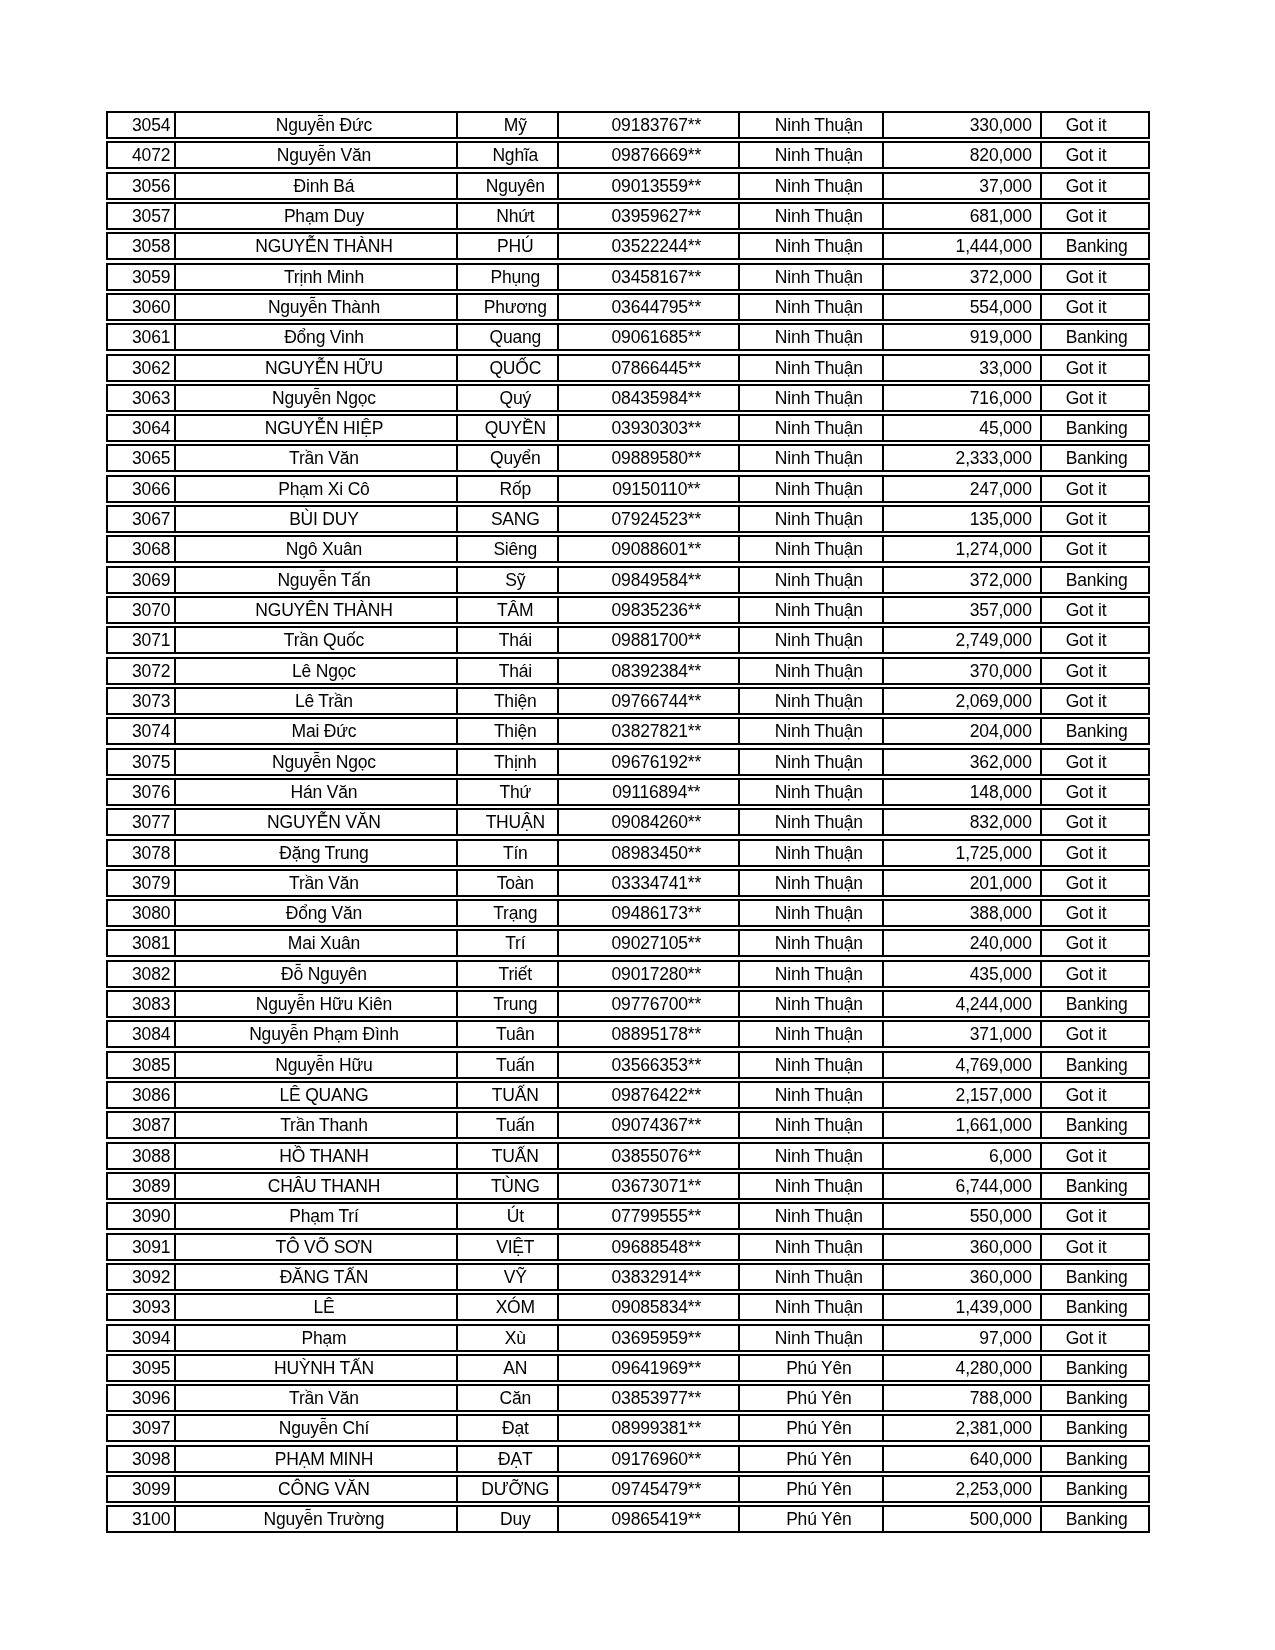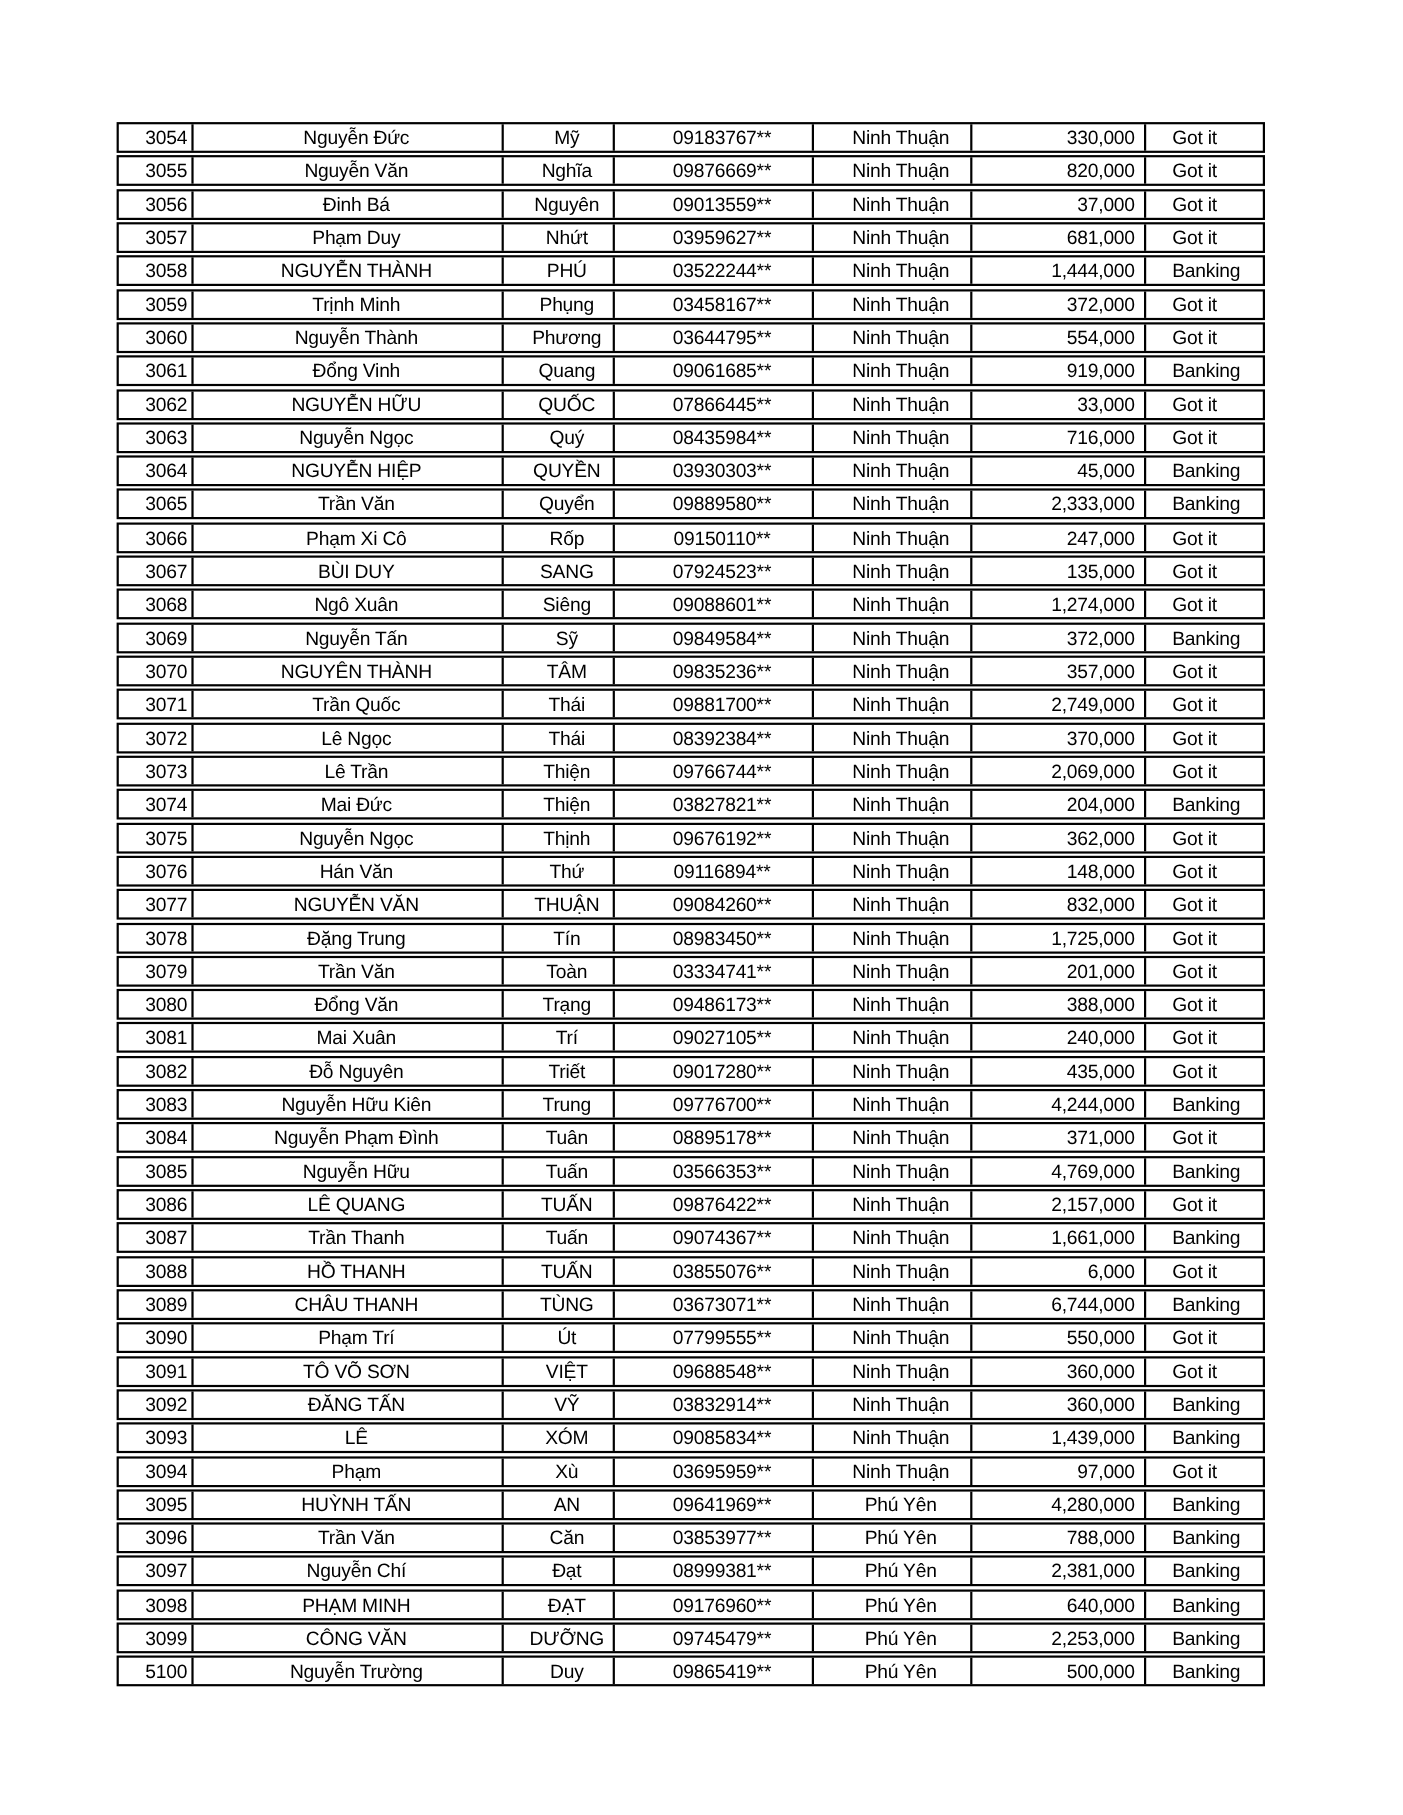--- a/index.html
+++ b/index.html
@@ -59,21 +59,21 @@
       <div class="row">
         <div class="cell c-id">3054</div>
         <div class="cell c-last">Nguyễn Đức</div>
         <div class="cell c-first">Mỹ</div>
         <div class="cell c-phone">09183767**</div>
         <div class="cell c-prov">Ninh Thuận</div>
         <div class="cell c-amt">330,000</div>
         <div class="cell c-status">Got it</div>
       </div>
       <div class="row">
-        <div class="cell c-id">3055</div>
+        <div class="cell c-id">4072</div>
         <div class="cell c-last">Nguyễn Văn</div>
         <div class="cell c-first">Nghĩa</div>
         <div class="cell c-phone">09876669**</div>
         <div class="cell c-prov">Ninh Thuận</div>
         <div class="cell c-amt">820,000</div>
         <div class="cell c-status">Got it</div>
       </div>
       <div class="row">
         <div class="cell c-id">3056</div>
         <div class="cell c-last">Đinh Bá</div>
@@ -464,21 +464,21 @@
       <div class="row">
         <div class="cell c-id">3099</div>
         <div class="cell c-last">CÔNG VĂN</div>
         <div class="cell c-first">DƯỠNG</div>
         <div class="cell c-phone">09745479**</div>
         <div class="cell c-prov">Phú Yên</div>
         <div class="cell c-amt">2,253,000</div>
         <div class="cell c-status">Banking</div>
       </div>
       <div class="row">
-        <div class="cell c-id">5100</div>
+        <div class="cell c-id">3100</div>
         <div class="cell c-last">Nguyễn Trường</div>
         <div class="cell c-first">Duy</div>
         <div class="cell c-phone">09865419**</div>
         <div class="cell c-prov">Phú Yên</div>
         <div class="cell c-amt">500,000</div>
         <div class="cell c-status">Banking</div>
       </div>
     </div>
 </div>
 

